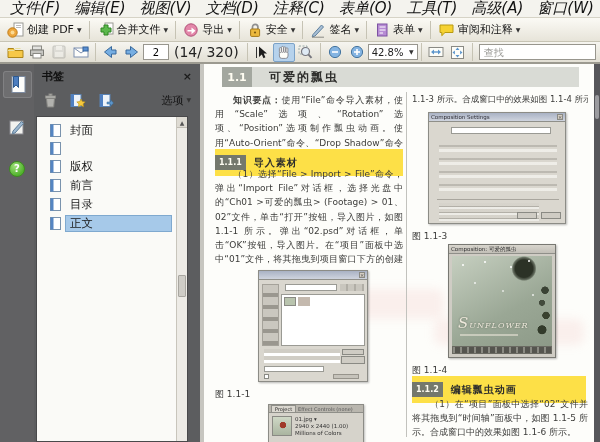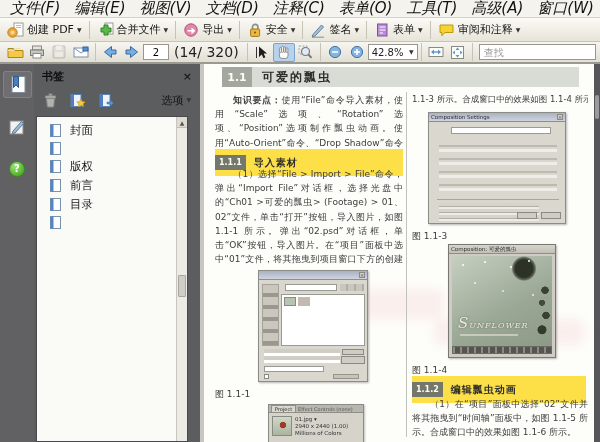--- a/index.html
+++ b/index.html
@@ -54,21 +54,21 @@
 
 
 .docarea { flex:1; position:relative; background:#c7c6c0; }
 .page { position:absolute; left:4px; top:0; right:6px; bottom:0; background:#fdfdfa; overflow:hidden; }
 .doc-scroll { position:absolute; right:0; top:0; bottom:0; width:6px; background:#56565a; }
 .doc-thumb { position:absolute; left:1px; right:1px; top:31px; height:24px; background:#9b9b9f; border-radius:2px; }
 
 
 .sec1 { position:absolute; left:18px; top:3px; width:357px; height:20px; background:#d9dbd5; display:flex; align-items:center; }
 .sec1-num { width:30px; height:20px; background:#a3a79f; color:#fffdf2; font-size:11px; font-weight:bold; display:flex; align-items:center; justify-content:center; }
-.sec1-title { font-size:12px; font-weight:bold; color:#2e2e2c; padding-left:10px; letter-spacing:2px; }
+.sec1-title { font-size:12px; font-weight:bold; color:#2e2e2c; padding-left:17px; letter-spacing:2px; }
 .divider { position:absolute; left:202px; top:28px; height:345px; width:1px; background:#c2c2bd; }
 .body-text { font-size:9px; line-height:14.2px; color:#3c3c3a; text-align:justify; }
 .indent { text-indent:2em; }
 .intro { position:absolute; left:11px; top:29px; width:188px; height:58px; overflow:hidden; }
 .subsec { position:absolute; height:27px; background:#fde047; display:flex; align-items:center; }
 .subsec-num { height:15px; background:#74786c; color:#fffdf2; font-size:8px; font-weight:bold; display:flex; align-items:center; justify-content:center; padding:0 4px; }
 .subsec-title { font-size:10px; font-weight:bold; color:#2e2e2c; padding-left:8px; letter-spacing:1px; }
 .s111 { left:11px; top:85px; width:188px; }
 .p1 { position:absolute; left:11px; top:103px; width:188px; height:100px; overflow:hidden; }
 .fig-cap { position:absolute; font-size:9px; color:#3a3a38; }
@@ -422,20 +422,21 @@
                 <rect x=".5" y=".5" width="10" height="12" fill="#fff" stroke="#7a93ad"></rect>
                 <rect x=".5" y=".5" width="3" height="12" fill="#5585c2"></rect>
               </svg>
             <span class="bm-lbl">目录</span>
           </div>
           <div class="bm-row selected">
             <svg width="11" height="13">
                 <rect x=".5" y=".5" width="10" height="12" fill="#fff" stroke="#7a93ad"></rect>
                 <rect x=".5" y=".5" width="3" height="12" fill="#5585c2"></rect>
               </svg>
+            <span class="bm-lbl">正文</span>
           </div>
         </div>
         <div class="bm-scroll">
           <div class="up">▲</div>
           <div class="bm-thumb"></div>
         </div>
       </div>
     </div>
 
     <div class="docarea">

